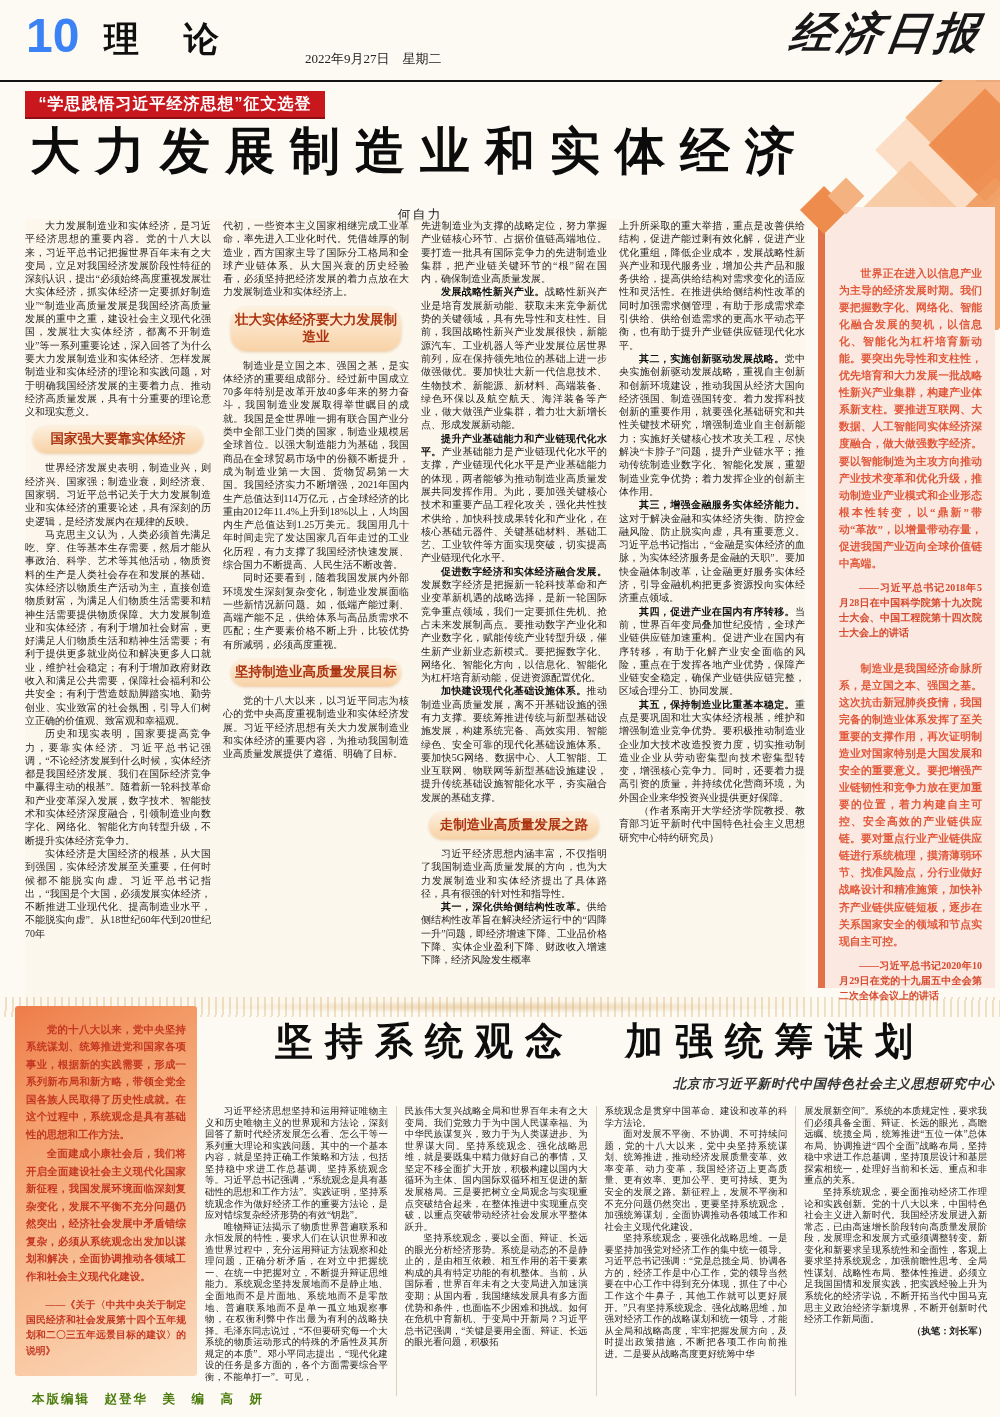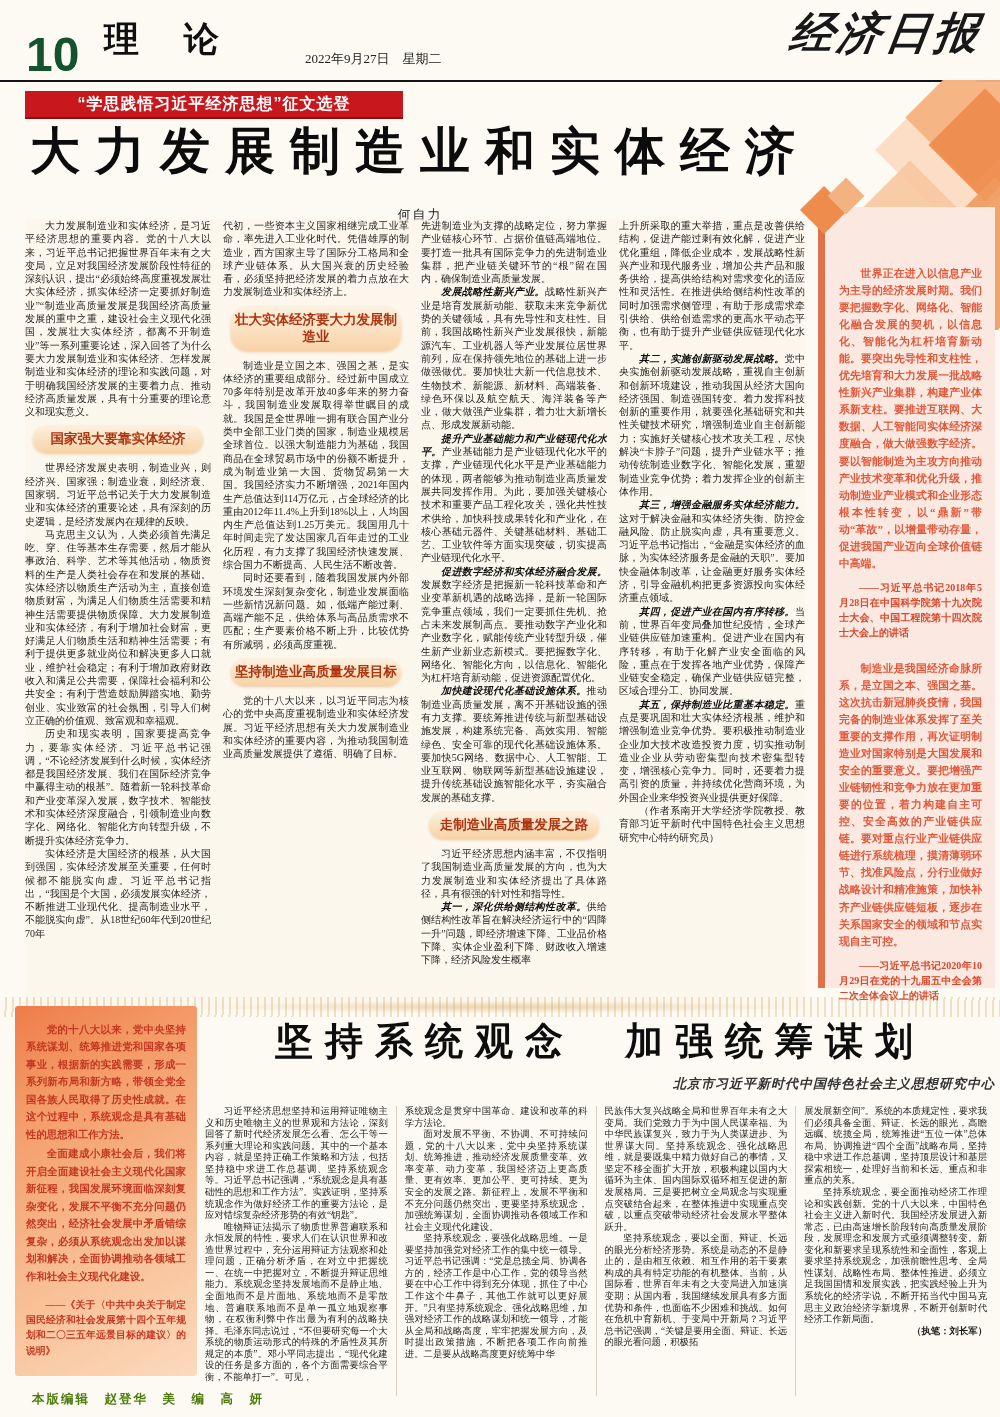--- a/index.html
+++ b/index.html
@@ -1,38 +1,38 @@
 <!DOCTYPE html>
 <html><head>
 <meta charset="utf-8">
 <style>
   html,body{margin:0;padding:0;background:#e8e6e0;}
   .page{position:relative;width:1000px;height:1417px;margin:0 auto;background:#fcfaf3;overflow:hidden;
         font-family:"Liberation Serif","DejaVu Serif",serif;}
   
   .header{position:absolute;left:0;top:0;width:1000px;height:80px;border-bottom:2px solid #141414;background:#fcfaf3;}
-  .pagenum{position:absolute;left:26px;top:12px;font:900 48px/1 "Liberation Sans","DejaVu Sans",sans-serif;color:#14532d;margin-top:19px;}
+  .pagenum{position:absolute;left:26px;top:12px;font:900 48px/1 "Liberation Sans","DejaVu Sans",sans-serif;color:#3b82f6;}
   .section-title{position:absolute;left:104px;top:22px;font-weight:900;font-size:35px;line-height:1;letter-spacing:18px;color:#101010;}
   .issue-date{position:absolute;left:305px;top:50px;font-size:13px;color:#222;}
   .masthead{position:absolute;right:18px;top:10px;font-weight:700;font-style:italic;font-size:44px;line-height:1.1;
             letter-spacing:4px;color:#181818;transform:skewX(-8deg);}
   
-  .banner{position:absolute;left:25px;top:91px;width:378px;height:26px;background:#c9171e;color:#ffffff;
+  .banner{position:absolute;left:25px;top:91px;width:300px;height:26px;background:#c9171e;color:#ffffff;
           font:700 16px/26px "Liberation Sans","DejaVu Sans",sans-serif;text-align:center;letter-spacing:1px;
           box-shadow:0 2px 0 #8e0f13;}
   .headline{position:absolute;left:25px;top:124px;width:790px;text-align:center;
             font-weight:900;font-size:50px;line-height:1.1;letter-spacing:15px;color:#0c0c0c;}
   .author-line{position:absolute;left:25px;top:206px;width:790px;text-align:center;font-size:13px;color:#222;letter-spacing:2px;}
   
   .main-wrap{position:absolute;left:25px;top:219px;width:780px;height:790px;display:flex;gap:12px;
              background:linear-gradient(180deg,rgba(253,244,230,.55),rgba(252,240,222,.25));}
   .col{width:186px;height:100%;overflow:hidden;font-size:10px;line-height:1.33;text-align:justify;color:#1d1d1d;}
   .para{margin:0;text-indent:2em;}
   .para.flush{text-indent:0;}
-  .para b{font-weight:700;color:#111;font-style:italic;}
+  .para b{font-weight:700;color:#111;}
   .para.note{color:#222;}
   .para.sig{text-align:right;text-indent:0;font-weight:700;}
   .subhead{margin:8px 8px;padding:5px 3px;text-indent:0;text-align:center;
            font:700 13.5px/1.25 "Liberation Sans","DejaVu Sans",sans-serif;color:#ad3410;
            background:linear-gradient(180deg,#fdf0de,#f8d2a6);border-radius:16px;
            box-shadow:0 1px 3px rgba(197,118,41,.35);}
   
   .sidebar{position:absolute;left:818px;top:207px;width:177px;height:781px;background:#fbe9e1;
            border-left:7px solid #e0714b;box-sizing:border-box;}
   .sidebar-inner{padding:58px 13px 8px 14px;}
@@ -149,27 +149,27 @@
 
   <div class="bottom-article">
     <div class="b-title">坚持系统观念　加强统筹谋划</div>
     <div class="b-byline">北京市习近平新时代中国特色社会主义思想研究中心</div>
     <div class="b-cols">
       <div class="b-col">
           <p class="para">习近平经济思想坚持和运用辩证唯物主义和历史唯物主义的世界观和方法论，深刻回答了新时代经济发展怎么看、怎么干等一系列重大理论和实践问题。其中的一个基本内容，就是坚持正确工作策略和方法，包括坚持稳中求进工作总基调、坚持系统观念等。习近平总书记强调，“系统观念是具有基础性的思想和工作方法”。实践证明，坚持系统观念作为做好经济工作的重要方法论，是应对错综复杂经济形势的有效“钥匙”。</p>
           <p class="para">唯物辩证法揭示了物质世界普遍联系和永恒发展的特性，要求人们在认识世界和改造世界过程中，充分运用辩证方法观察和处理问题，正确分析矛盾，在对立中把握统一、在统一中把握对立，不断提升辩证思维能力。系统观念坚持发展地而不是静止地、全面地而不是片面地、系统地而不是零散地、普遍联系地而不是单一孤立地观察事物，在权衡利弊中作出最为有利的战略抉择。毛泽东同志说过，“不但要研究每一个大系统的物质运动形式的特殊的矛盾性及其所规定的本质”。邓小平同志提出，“现代化建设的任务是多方面的，各个方面需要综合平衡，不能单打一”。可见，</p>
         </div>
       <div class="b-col">
+          <p class="para flush">民族伟大复兴战略全局和世界百年未有之大变局。我们党致力于为中国人民谋幸福、为中华民族谋复兴，致力于为人类谋进步、为世界谋大同。坚持系统观念、强化战略思维，就是要既集中精力做好自己的事情，又坚定不移全面扩大开放，积极构建以国内大循环为主体、国内国际双循环相互促进的新发展格局。三是要把树立全局观念与实现重点突破结合起来，在整体推进中实现重点突破，以重点突破带动经济社会发展水平整体跃升。</p>
+          <p class="para">坚持系统观念，要以全面、辩证、长远的眼光分析经济形势。系统是动态的不是静止的，是由相互依赖、相互作用的若干要素构成的具有特定功能的有机整体。当前，从国际看，世界百年未有之大变局进入加速演变期；从国内看，我国继续发展具有多方面优势和条件，也面临不少困难和挑战。如何在危机中育新机、于变局中开新局？习近平总书记强调，“关键是要用全面、辩证、长远的眼光看问题，积极拓</p>
+        </div>
+      <div class="b-col">
           <p class="para flush">系统观念是贯穿中国革命、建设和改革的科学方法论。</p>
           <p class="para">面对发展不平衡、不协调、不可持续问题，党的十八大以来，党中央坚持系统谋划、统筹推进，推动经济发展质量变革、效率变革、动力变革，我国经济迈上更高质量、更有效率、更加公平、更可持续、更为安全的发展之路。新征程上，发展不平衡和不充分问题仍然突出，更要坚持系统观念，加强统筹谋划，全面协调推动各领域工作和社会主义现代化建设。</p>
           <p class="para">坚持系统观念，要强化战略思维。一是要坚持加强党对经济工作的集中统一领导。习近平总书记强调：“党是总揽全局、协调各方的，经济工作是中心工作，党的领导当然要在中心工作中得到充分体现，抓住了中心工作这个牛鼻子，其他工作就可以更好展开。”只有坚持系统观念、强化战略思维，加强对经济工作的战略谋划和统一领导，才能从全局和战略高度，牢牢把握发展方向，及时提出政策措施，不断把各项工作向前推进。二是要从战略高度更好统筹中华</p>
-        </div>
-      <div class="b-col">
-          <p class="para flush">民族伟大复兴战略全局和世界百年未有之大变局。我们党致力于为中国人民谋幸福、为中华民族谋复兴，致力于为人类谋进步、为世界谋大同。坚持系统观念、强化战略思维，就是要既集中精力做好自己的事情，又坚定不移全面扩大开放，积极构建以国内大循环为主体、国内国际双循环相互促进的新发展格局。三是要把树立全局观念与实现重点突破结合起来，在整体推进中实现重点突破，以重点突破带动经济社会发展水平整体跃升。</p>
-          <p class="para">坚持系统观念，要以全面、辩证、长远的眼光分析经济形势。系统是动态的不是静止的，是由相互依赖、相互作用的若干要素构成的具有特定功能的有机整体。当前，从国际看，世界百年未有之大变局进入加速演变期；从国内看，我国继续发展具有多方面优势和条件，也面临不少困难和挑战。如何在危机中育新机、于变局中开新局？习近平总书记强调，“关键是要用全面、辩证、长远的眼光看问题，积极拓</p>
         </div>
       <div class="b-col">
           <p class="para flush">展发展新空间”。系统的本质规定性，要求我们必须具备全面、辩证、长远的眼光，高瞻远瞩、统揽全局，统筹推进“五位一体”总体布局、协调推进“四个全面”战略布局，坚持稳中求进工作总基调，坚持顶层设计和基层探索相统一，处理好当前和长远、重点和非重点的关系。</p>
           <p class="para">坚持系统观念，要全面推动经济工作理论和实践创新。党的十八大以来，中国特色社会主义进入新时代。我国经济发展进入新常态，已由高速增长阶段转向高质量发展阶段，发展理念和发展方式亟须调整转变。新变化和新要求呈现系统性和全面性，客观上要求坚持系统观念，加强前瞻性思考、全局性谋划、战略性布局、整体性推进。必须立足我国国情和发展实践，把实践经验上升为系统化的经济学说，不断开拓当代中国马克思主义政治经济学新境界，不断开创新时代经济工作新局面。</p>
           <p class="para sig">（执笔：刘长军）</p>
         </div>
     </div>
   </div>
 
   <div class="footer-editors">本版编辑　赵登华　美　编　高　妍</div>

